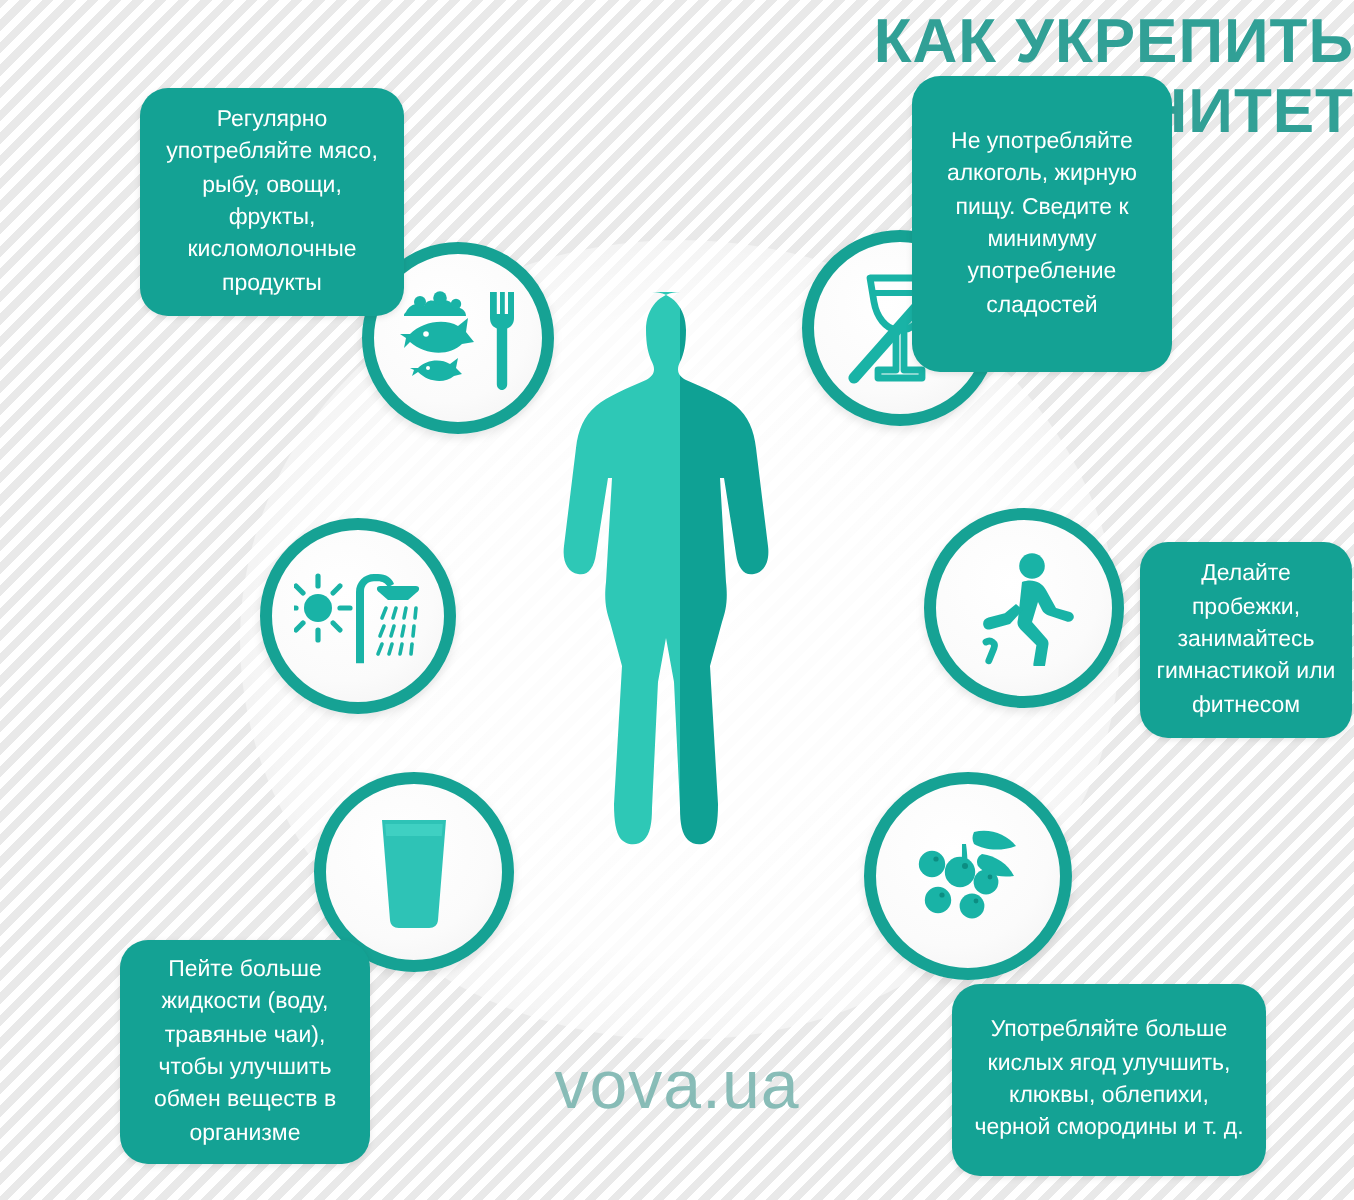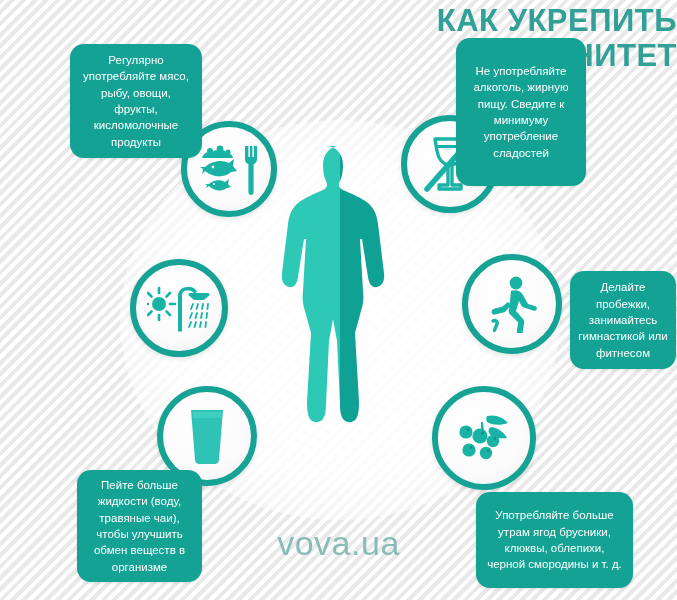--- a/index.html
+++ b/index.html
@@ -84,21 +84,21 @@
     align-items: center;
     justify-content: center;
     box-shadow: 0 1px 3px rgba(0,0,0,0.10);
   }
   .callout span { display: block; width: 100%; }
 
   .cal-food    { left: 70px;  top: 44px;  width: 132px; height: 114px; }
   .cal-alcohol { left: 456px; top: 38px;  width: 130px; height: 148px; }
   .cal-sun     { left: 6px;   top: 244px; width: 118px; height: 104px; }
   .cal-sport   { left: 570px; top: 258px; width: 106px; height: 98px; margin-top: 13px;  }
-  .cal-water   { left: 77px;  top: 470px; width: 125px; height: 112px; justify-content: center; }
+  .cal-water   { left: 60px;  top: 470px; width: 125px; height: 112px; justify-content: center; }
   .cal-berries { left: 476px; top: 492px; width: 157px; height: 96px;  }
 
   
   .body-wrap {
     position: absolute;
     left: 276px;
     top: 142px;
     width: 128px;
     height: 330px;
   }
@@ -277,18 +277,18 @@
 
   <div class="callout cal-sport">
     <span>Делайте пробежки, занимайтесь гимнастикой или фитнесом</span>
   </div>
 
   <div class="callout cal-water">
     <span>Пейте больше жидкости (воду, травяные чаи), чтобы улучшить обмен веществ в организме</span>
   </div>
 
   <div class="callout cal-berries">
-    <span>Употребляйте больше утрам ягод брусники, клюквы, облепихи, черной смородины и т. д.</span>
+    <span>Употребляйте больше кислых ягод улучшить, клюквы, облепихи, черной смородины и т. д.</span>
   </div>
 
   <div class="watermark">vova.ua</div>
 
 </div>
 
 </body></html>

